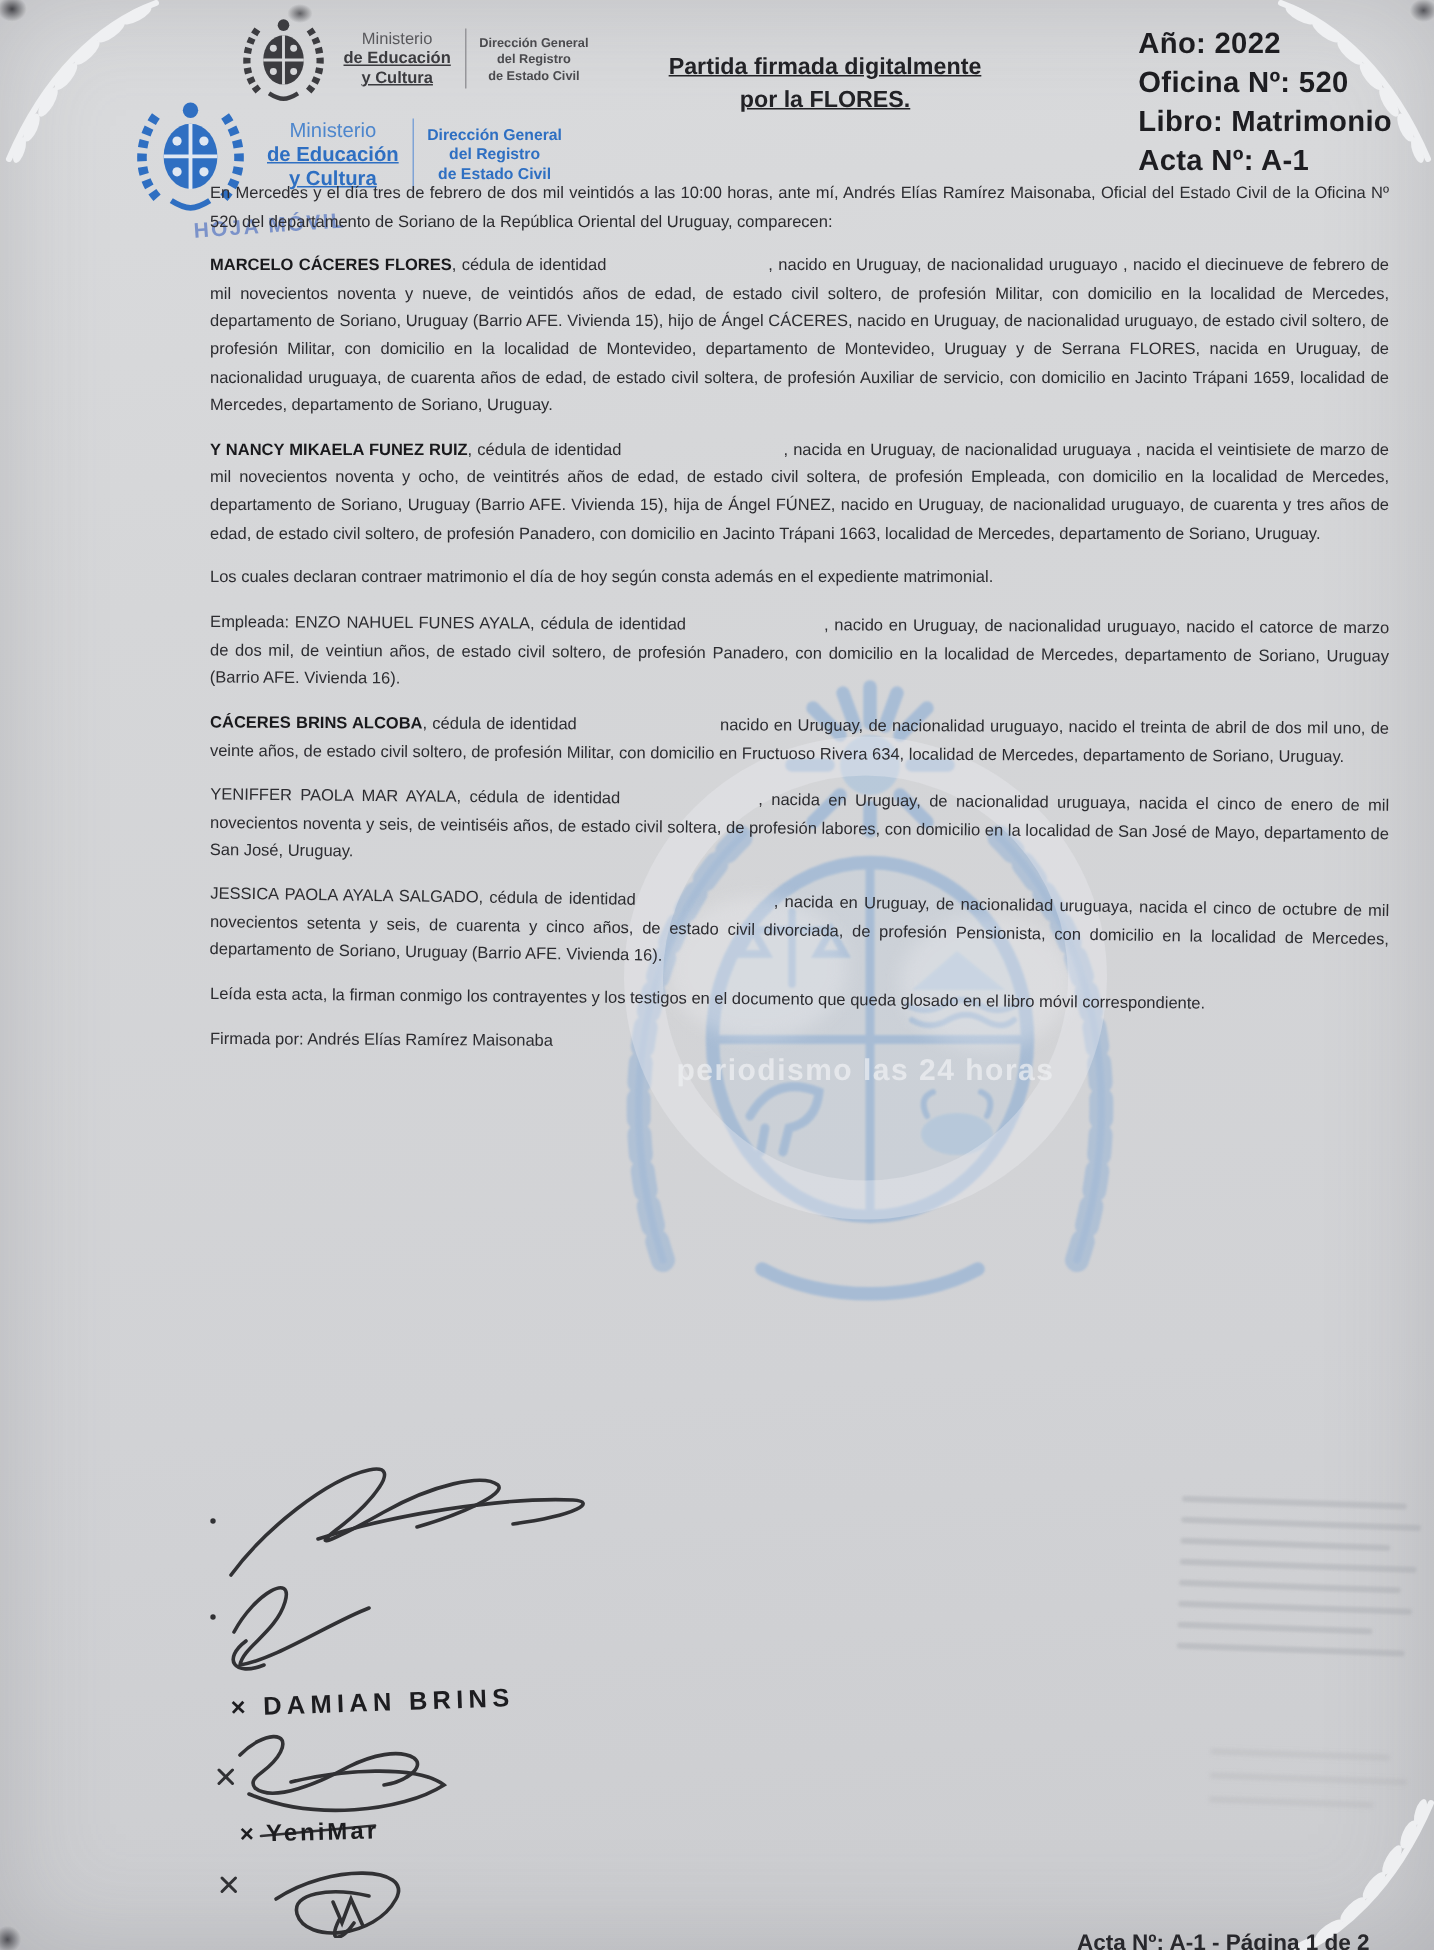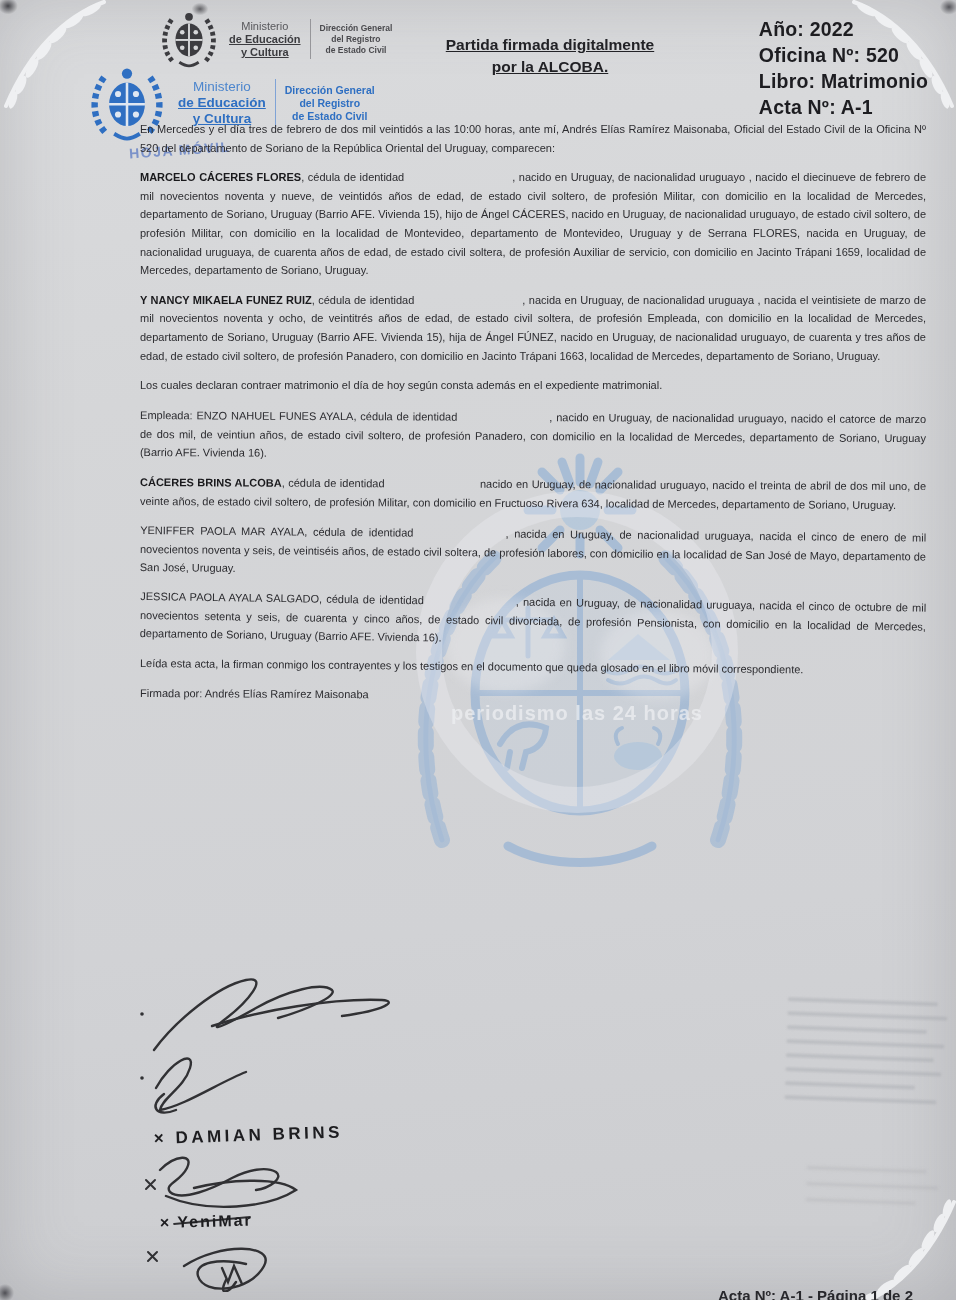--- a/index.html
+++ b/index.html
@@ -216,21 +216,21 @@
       <div class="dgrec">
         <div>Dirección General</div>
         <div>del Registro</div>
         <div>de Estado Civil</div>
       </div>
     </div>
   </div>
 
   <div class="center-note">
     <div>Partida firmada digitalmente</div>
-    <div>por la ALCOBA.</div>
+    <div>por la FLORES.</div>
   </div>
 
   <div class="meta">
     <div>Año: 2022</div>
     <div>Oficina Nº: 520</div>
     <div>Libro: Matrimonio</div>
     <div>Acta Nº: A-1</div>
   </div>
 
   <div class="hoja">HOJA MÓVIL</div>

